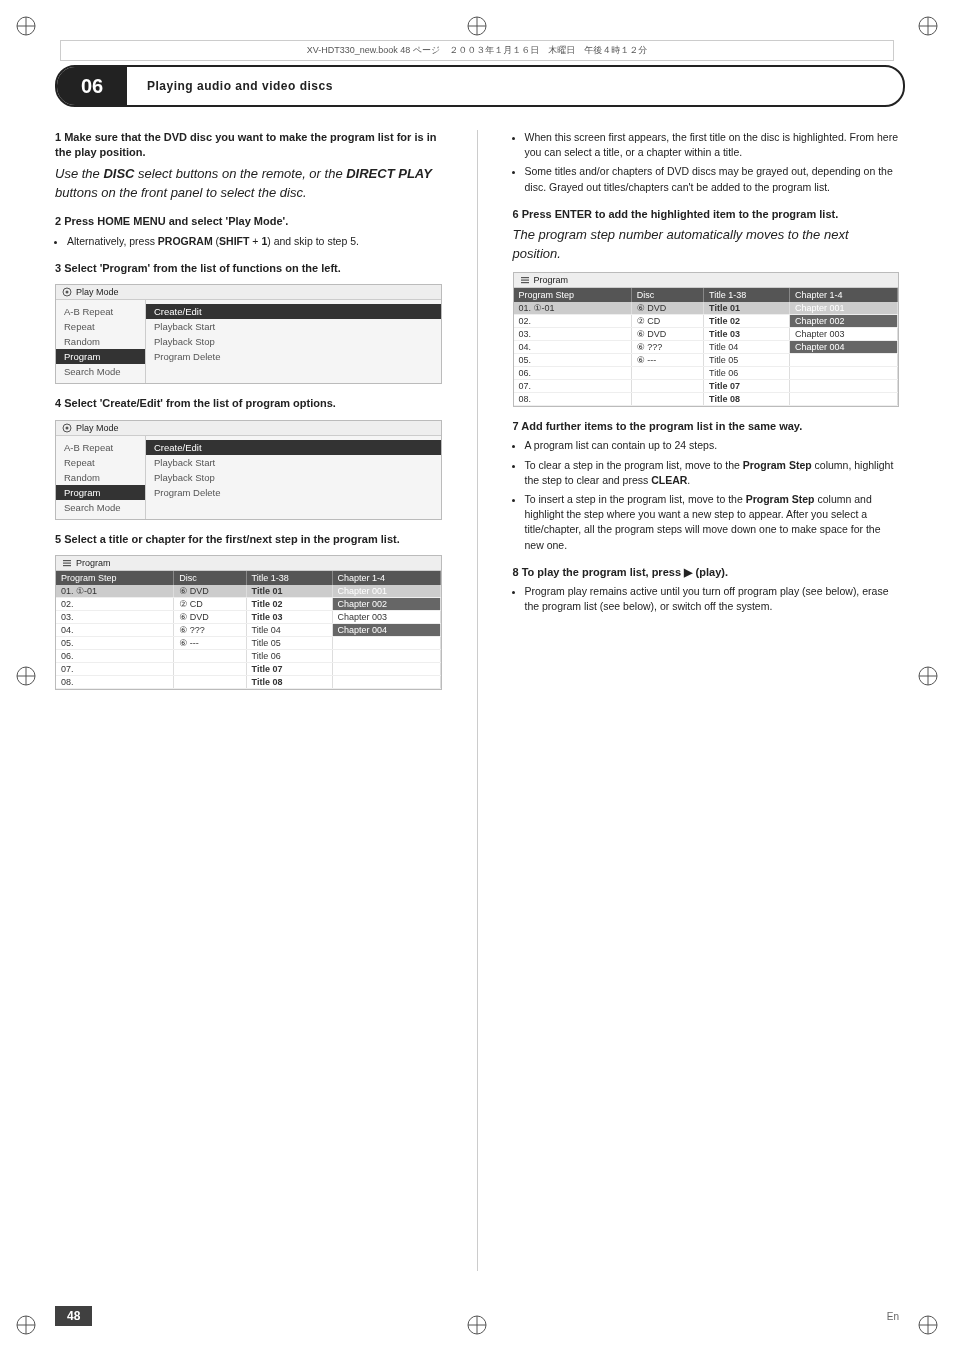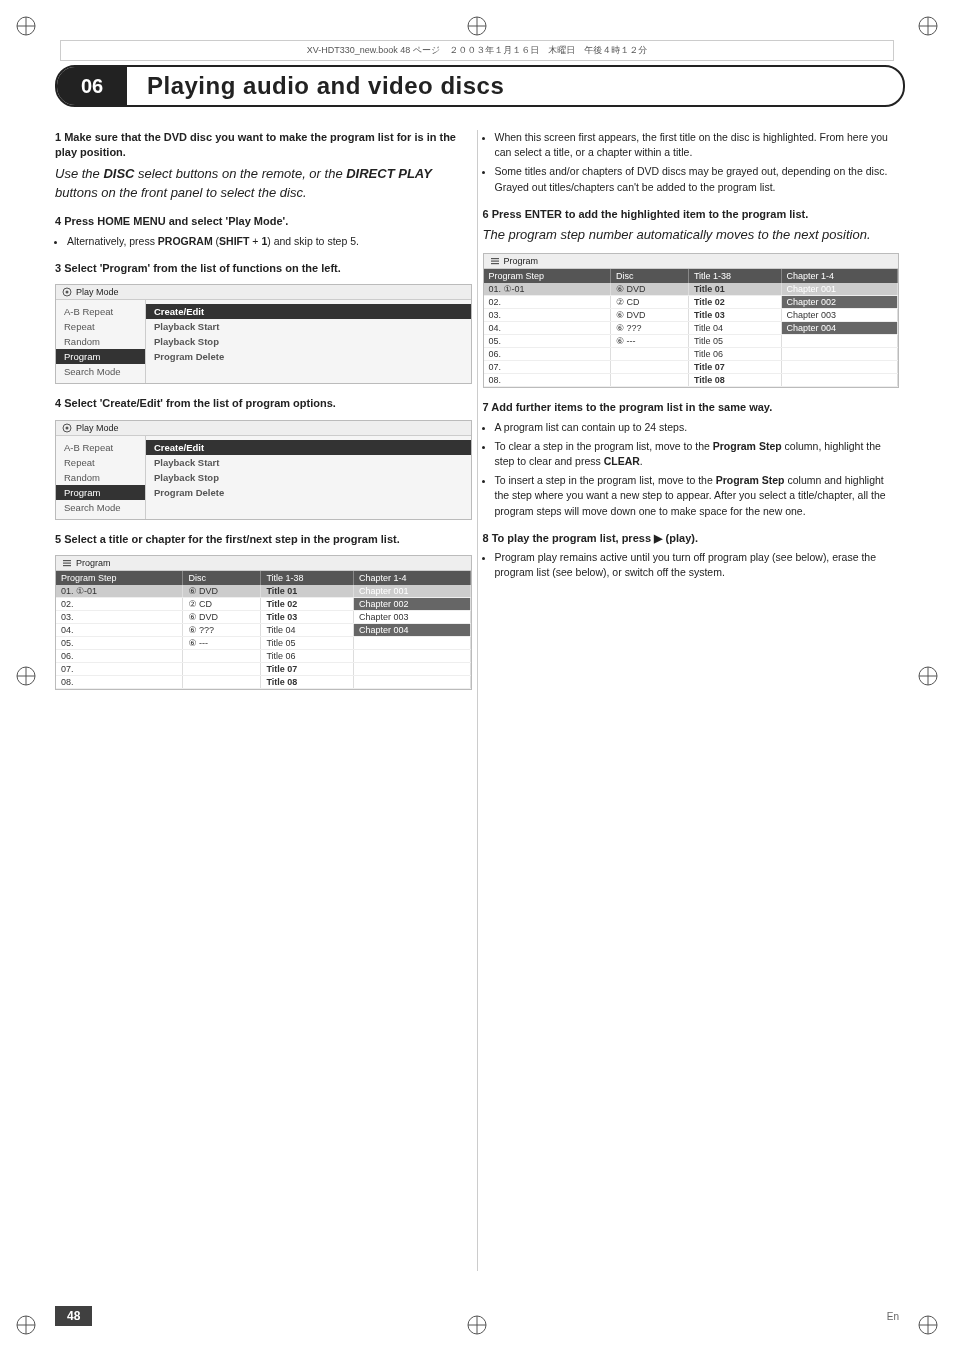--- a/index.html
+++ b/index.html
@@ -46,34 +46,35 @@
       font-weight: bold;
       width: 70px;
       height: 100%;
       display: flex;
       align-items: center;
       justify-content: center;
       border-radius: 18px 0 0 18px;
       flex-shrink: 0;
     }
     .chapter-title {
-      font-size: 24px;
+      font-size: 12px;
       font-weight: bold;
       padding-left: 20px;
       letter-spacing: 0.5px;
     }
 
     
     .content-area {
       position: absolute;
       top: 130px;
       left: 55px;
       right: 55px;
       bottom: 80px;
       display: flex;
+      gap: 30px;
     }
 
     .left-col {
       flex: 1;
       padding-right: 5px;
     }
 
     .right-col {
       flex: 1;
       padding-left: 5px;
@@ -134,21 +135,20 @@
       justify-content: space-between;
     }
     .menu-left {
       width: 90px;
       padding: 4px 0;
       border-right: 1px solid #ccc;
     }
     .menu-right {
       flex: 1;
       padding: 4px 0;
-      font-weight: bold;
     }
     .menu-item {
       padding: 2px 8px;
       font-size: 9.5px;
       color: #555;
     }
     .menu-item.highlighted {
       background: #333;
       color: #fff;
     }
@@ -301,21 +301,21 @@
 <div class="content-area">
 
   <div class="left-col">
 
     <div class="step-heading">1   Make sure that the DVD disc you want to make the program list for is in the play position.</div>
     <div class="step-body">
       Use the <b>DISC</b> select buttons on the remote, or the <b>DIRECT PLAY</b> buttons on the front panel to select the disc.
     </div>
 
     <div class="step-heading">
-      <b>4   Press HOME MENU and select 'Play Mode'.</b>
+      <b>2   Press HOME MENU and select 'Play Mode'.</b>
     </div>
     <ul class="bullet-list">
       <li>Alternatively, press <b>PROGRAM</b> (<b>SHIFT</b> + <b>1</b>) and skip to step 5.</li>
     </ul>
 
     <div class="step-heading">
       <b>3   Select 'Program' from the list of functions on the left.</b>
     </div>
 
     <div class="menu-screenshot">

